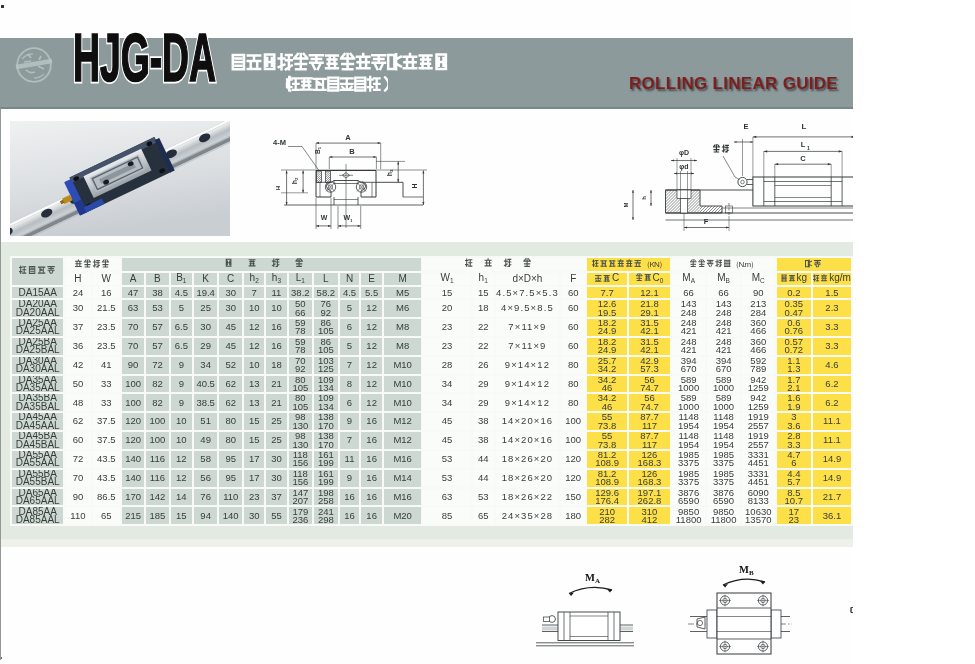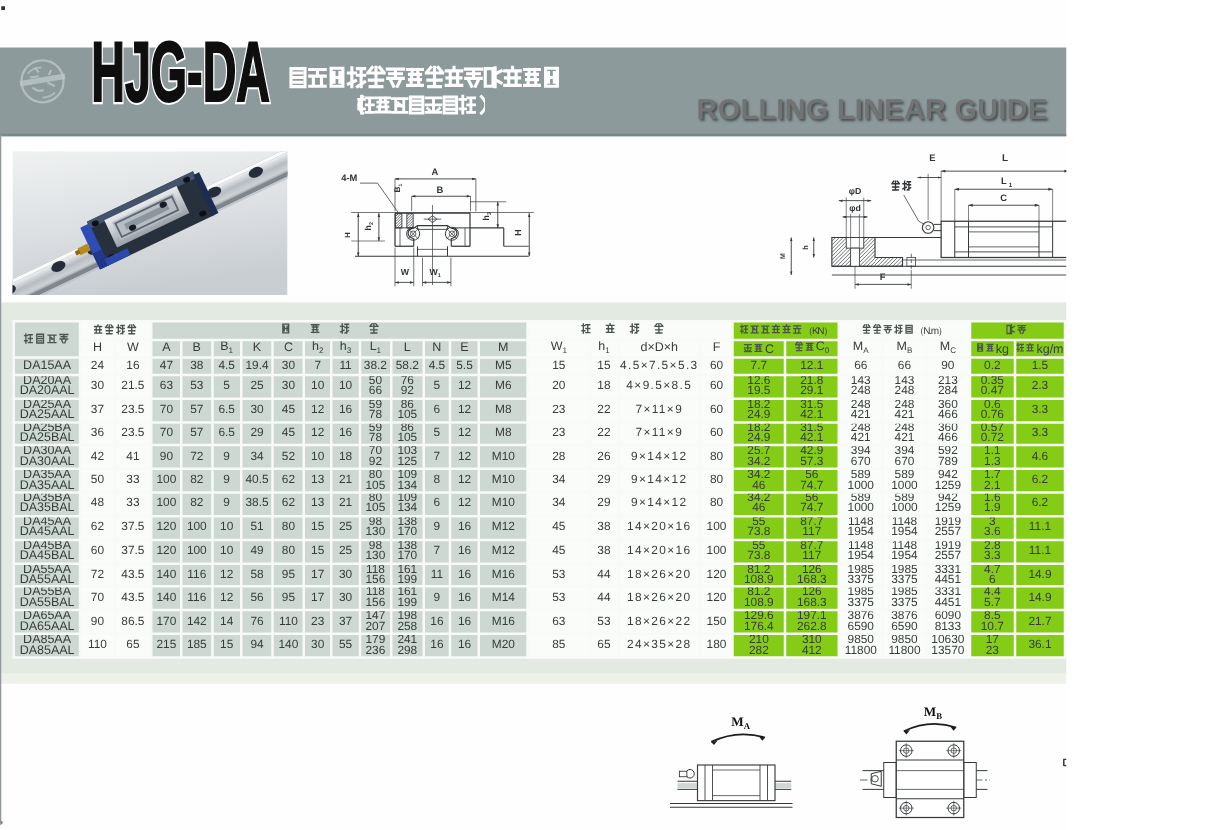--- a/index.html
+++ b/index.html
@@ -1,28 +1,28 @@
 <!DOCTYPE html>
 <html><head><meta charset="utf-8"><style>
 html,body{margin:0;padding:0}
 .page{position:relative;width:853px;height:664px;background:#fdfefd;overflow:hidden;
   font-family:"Liberation Sans",sans-serif}
 .abs{position:absolute}
 .band{position:absolute;left:0;top:38px;width:975px;height:69px;background:#8d9a9b;
   border-bottom:2px solid #79888a}
-.rolling{position:absolute;top:74px;right:15px;font-size:23px;font-weight:bold;color:#737373;
+.rolling{position:absolute;top:74px;right:15px;font-size:17px;font-weight:bold;color:#7f1d1d;
   letter-spacing:0.3px;text-shadow:1.5px 1.8px 2px rgba(55,66,68,0.85)}
 .greenband{position:absolute;left:0;top:242px;width:975px;height:297px;background:#e3eae1}
 .greenband2{position:absolute;left:0;top:539px;width:975px;height:8px;background:#edf1ea}
 table.spec{position:absolute;left:10px;top:256px;table-layout:fixed;border-collapse:separate;
   border-spacing:2px;background:#f8faf7;font-size:9.5px;color:#373d3b}
 table.spec td{text-align:center;vertical-align:middle;padding:0;line-height:9.2px;overflow:hidden;white-space:nowrap}
 td.cg{background:#ccd8d1}
 td.cw{background:#fafcfa}
-td.cd{background:#84cc16}
+td.cd{background:#fde047}
 tr.h1 td{height:12.5px}
 tr.h2 td{height:10.5px;font-size:10px}
 tr.r1 td{height:11.5px}
 tr.rn td{height:16.85px;line-height:8.4px}
 td.mod{font-size:10px}
 sub{font-size:6.5px;vertical-align:-2px}
 .nw{white-space:nowrap}
 .hsm{font-size:8px;letter-spacing:-1px}
 </style></head><body>
 <div class="page">

